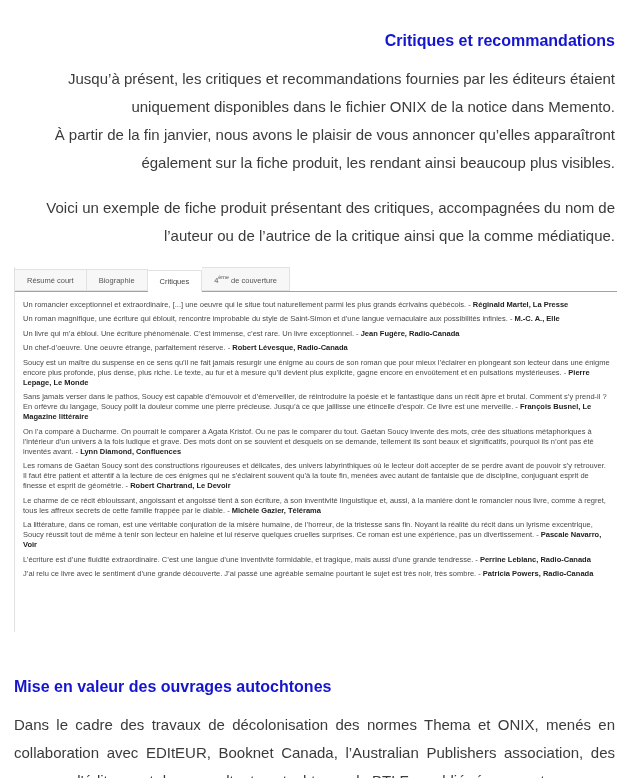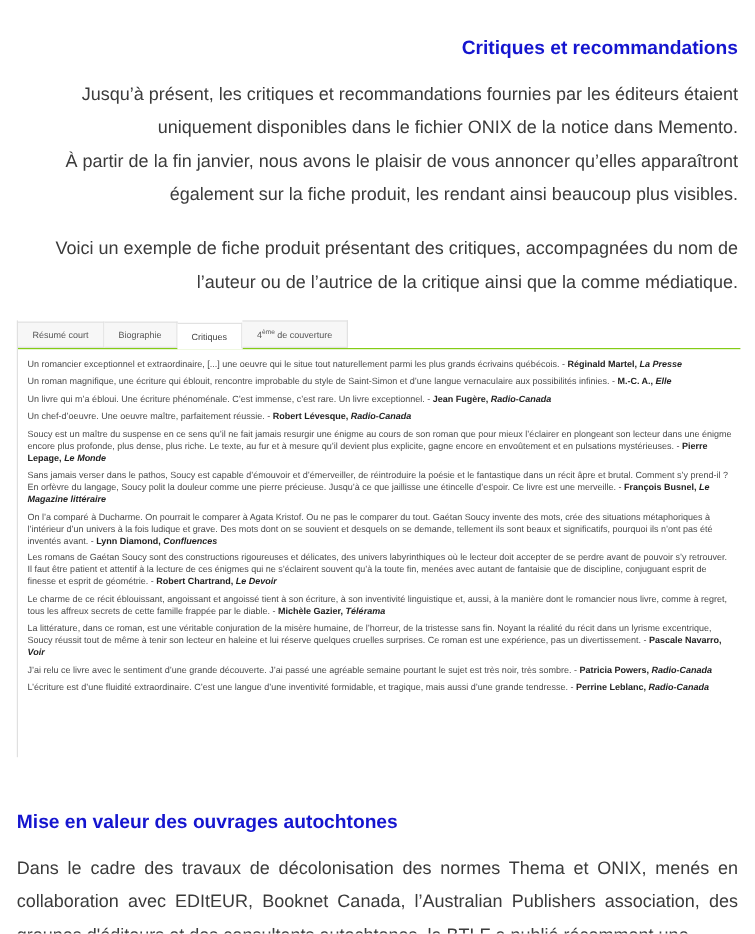--- a/index.html
+++ b/index.html
@@ -65,21 +65,21 @@
   .quotes {
     padding: 8px 6px 14px 8px;
   }
   .quote-row {
     font-size: 7.5px;
     line-height: 10px;
     color: #4a4a4a;
     margin: 0 0 4.5px 0;
   }
   .quote-author { font-weight: bold; color: #222; }
-  .quote-source { font-weight: bold; font-style: italic; color: #222; }
+  .quote-source { font-weight: bold; color: #222; }
   .panel-bottom-space { height: 34px; }
 </style>
 </head>
 <body>
 
 <div class="content">
 
   <h2 class="section-heading" id="heading-critiques">Critiques et recommandations</h2>
 
   <p class="body-para">
@@ -94,29 +94,29 @@
       <div class="tab"><span>Résumé court</span></div>
       <div class="tab"><span>Biographie</span></div>
       <div class="tab active"><span>Critiques</span></div>
       <div class="tab"><span>4</span><sup>ème</sup><span> de couverture</span></div>
     </div>
 
     <div class="quotes">
       <p class="quote-row"><span>Un romancier exceptionnel et extraordinaire, [...] une oeuvre qui le situe tout naturellement parmi les plus grands écrivains québécois. - </span><span class="quote-author">Réginald Martel, </span><span class="quote-source">La Presse</span></p>
       <p class="quote-row"><span>Un roman magnifique, une écriture qui éblouit, rencontre improbable du style de Saint-Simon et d’une langue vernaculaire aux possibilités infinies. - </span><span class="quote-author">M.-C. A., </span><span class="quote-source">Elle</span></p>
       <p class="quote-row"><span>Un livre qui m’a ébloui. Une écriture phénoménale. C’est immense, c’est rare. Un livre exceptionnel. - </span><span class="quote-author">Jean Fugère, </span><span class="quote-source">Radio-Canada</span></p>
-      <p class="quote-row"><span>Un chef-d’oeuvre. Une oeuvre maître, parfaitement réussie. - </span><span class="quote-author">Robert Lévesque, </span><span class="quote-source">Radio-Canada</span></p>
+      <p class="quote-row"><span>Un chef-d’oeuvre. Une oeuvre étrange, parfaitement réserve. - </span><span class="quote-author">Robert Lévesque, </span><span class="quote-source">Radio-Canada</span></p>
       <p class="quote-row"><span>Soucy est un maître du suspense en ce sens qu’il ne fait jamais resurgir une énigme au cours de son roman que pour mieux l’éclairer en plongeant son lecteur dans une énigme encore plus profonde, plus dense, plus riche. Le texte, au fur et à mesure qu’il devient plus explicite, gagne encore en envoûtement et en pulsations mystérieuses. - </span><span class="quote-author">Pierre Lepage, </span><span class="quote-source">Le Monde</span></p>
       <p class="quote-row"><span>Sans jamais verser dans le pathos, Soucy est capable d’émouvoir et d’émerveiller, de réintroduire la poésie et le fantastique dans un récit âpre et brutal. Comment s’y prend-il ? En orfèvre du langage, Soucy polit la douleur comme une pierre précieuse. Jusqu’à ce que jaillisse une étincelle d’espoir. Ce livre est une merveille. - </span><span class="quote-author">François Busnel, </span><span class="quote-source">Le Magazine littéraire</span></p>
       <p class="quote-row"><span>On l’a comparé à Ducharme. On pourrait le comparer à Agata Kristof. Ou ne pas le comparer du tout. Gaétan Soucy invente des mots, crée des situations métaphoriques à l’intérieur d’un univers à la fois ludique et grave. Des mots dont on se souvient et desquels on se demande, tellement ils sont beaux et significatifs, pourquoi ils n’ont pas été inventés avant. - </span><span class="quote-author">Lynn Diamond, </span><span class="quote-source">Confluences</span></p>
       <p class="quote-row"><span>Les romans de Gaétan Soucy sont des constructions rigoureuses et délicates, des univers labyrinthiques où le lecteur doit accepter de se perdre avant de pouvoir s’y retrouver. Il faut être patient et attentif à la lecture de ces énigmes qui ne s’éclairent souvent qu’à la toute fin, menées avec autant de fantaisie que de discipline, conjuguant esprit de finesse et esprit de géométrie. - </span><span class="quote-author">Robert Chartrand, </span><span class="quote-source">Le Devoir</span></p>
       <p class="quote-row"><span>Le charme de ce récit éblouissant, angoissant et angoissé tient à son écriture, à son inventivité linguistique et, aussi, à la manière dont le romancier nous livre, comme à regret, tous les affreux secrets de cette famille frappée par le diable. - </span><span class="quote-author">Michèle Gazier, </span><span class="quote-source">Télérama</span></p>
       <p class="quote-row"><span>La littérature, dans ce roman, est une véritable conjuration de la misère humaine, de l’horreur, de la tristesse sans fin. Noyant la réalité du récit dans un lyrisme excentrique, Soucy réussit tout de même à tenir son lecteur en haleine et lui réserve quelques cruelles surprises. Ce roman est une expérience, pas un divertissement. - </span><span class="quote-author">Pascale Navarro, </span><span class="quote-source">Voir</span></p>
+      <p class="quote-row"><span>L’écriture est d’une fluidité extraordinaire. C’est une langue d’une inventivité formidable, et tragique, mais aussi d’une grande tendresse. - </span><span class="quote-author">Perrine Leblanc, </span><span class="quote-source">Radio-Canada</span></p>
       <p class="quote-row"><span>J’ai relu ce livre avec le sentiment d’une grande découverte. J’ai passé une agréable semaine pourtant le sujet est très noir, très sombre. - </span><span class="quote-author">Patricia Powers, </span><span class="quote-source">Radio-Canada</span></p>
-      <p class="quote-row"><span>L’écriture est d’une fluidité extraordinaire. C’est une langue d’une inventivité formidable, et tragique, mais aussi d’une grande tendresse. - </span><span class="quote-author">Perrine Leblanc, </span><span class="quote-source">Radio-Canada</span></p>
     </div>
     <div class="panel-bottom-space"></div>
   </div>
 
   <h2 class="section-heading" id="heading-autochtones">Mise en valeur des ouvrages autochtones</h2>
 
   <p class="body-para justified"><span>Dans le cadre des travaux de décolonisation des normes Thema et ONIX, menés en collaboration avec EDItEUR, Booknet Canada, l’Australian Publishers association, des groupes d'éditeurs et des consultants autochtones, la BTLF a publié récemment une </span></p>
 
 </div>
 

